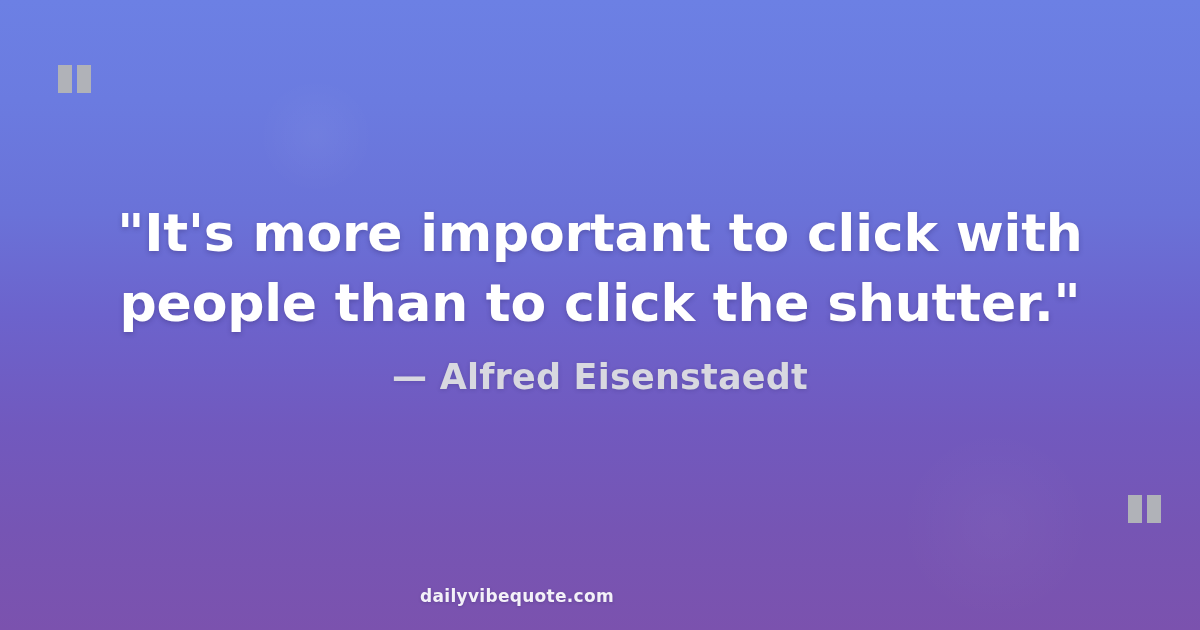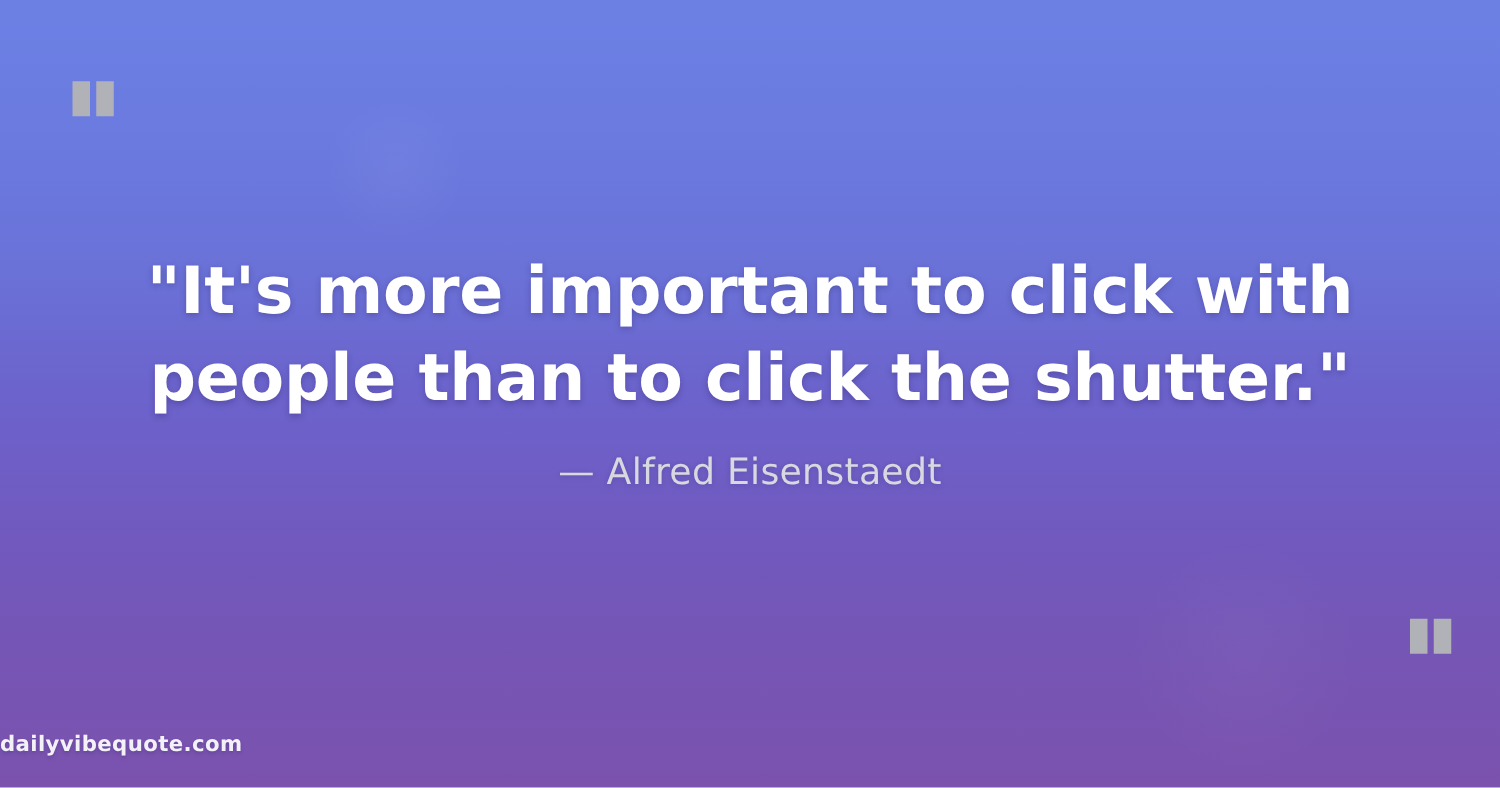--- a/index.html
+++ b/index.html
@@ -94,33 +94,34 @@
     line-height: 70px;
     letter-spacing: -0.2px;
     text-shadow: 0 2px 5px rgba(40, 30, 90, 0.30);
     transform: translateY(-28px);
   }
 
   #quote-author {
     margin: 0;
     text-align: center;
     color: #D8D8E0;
-    font-size: 29px;
-    font-weight: normal;
+    font-size: 35px;
+    font-weight: bold;
     line-height: 38px;
     letter-spacing: 0.2px;
     text-shadow: 0 1px 4px rgba(40, 30, 90, 0.22);
     transform: translateY(-8px);
   }
 
   #site-footer {
     position: absolute;
     left: 0;
     bottom: 24px;
     width: 1034px;
+    text-align: center;
     color: rgba(255, 255, 255, 0.92);
     font-size: 17px;
     font-weight: bold;
     letter-spacing: 0.3px;
     text-shadow: 0 1px 3px rgba(40, 30, 90, 0.25);
   }
 </style>
 </head>
 <body>
 

